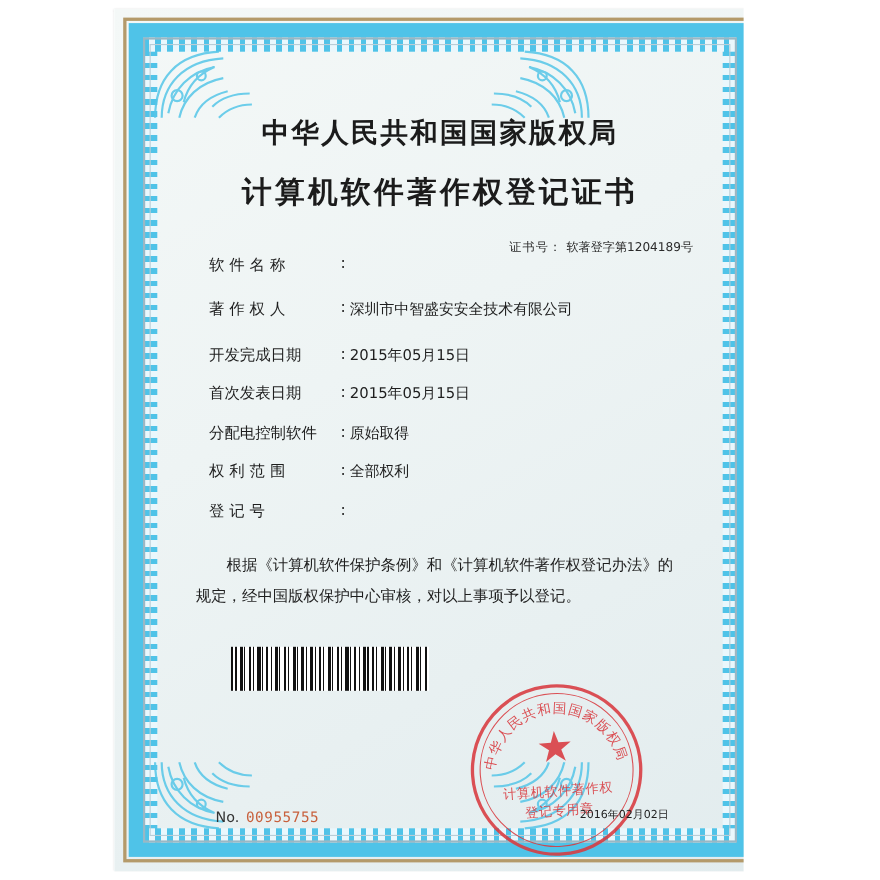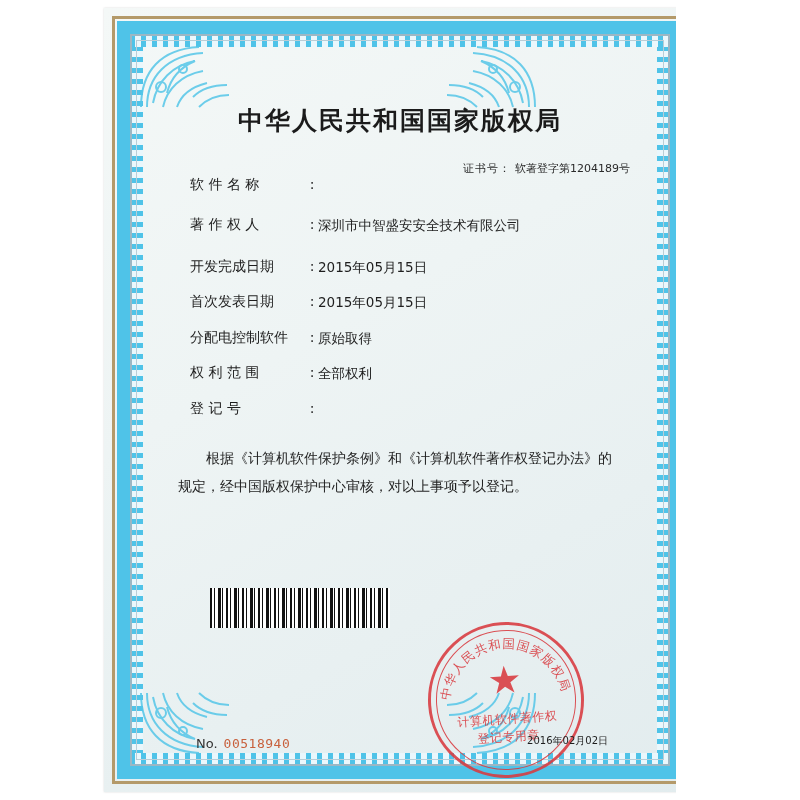--- a/index.html
+++ b/index.html
@@ -324,20 +324,21 @@
         <circle cx="46" cy="28" r="4"></circle>
         <path d="M56 56 C64 48 76 44 90 44"></path>
         <path d="M62 66 C70 58 80 54 92 54"></path>
       </g>
     </svg>
   </div>
 
   <div class="content">
 
     <div class="title-main">中华人民共和国国家版权局</div>
+    <div class="title-sub">计算机软件著作权登记证书</div>
 
     <div class="cert-no">
       <span class="label">证书号：</span><span class="value">软著登字第1204189号</span>
     </div>
 
     <div class="fields">
 
       <div class="field-row gap-row">
         <div class="field-label">软 件 名 称</div>
         <div class="field-colon">:</div>
@@ -396,19 +397,19 @@
         <text>
           <textPath href="#arcpath" startOffset="50%" text-anchor="middle">中华人民共和国国家版权局</textPath>
         </text>
       </svg>
       <div class="star">★</div>
       <div class="seal-line1">计算机软件著作权</div>
       <div class="seal-line2">登记专用章</div>
     </div>
 
     <div class="bottom-no">
-      <span>No.</span><span class="num">00518940</span>
+      <span>No.</span><span class="num">00955755</span>
     </div>
 
     <div class="issue-date">2016年02月02日</div>
 
   </div>
 </div>
 
 </body></html>

